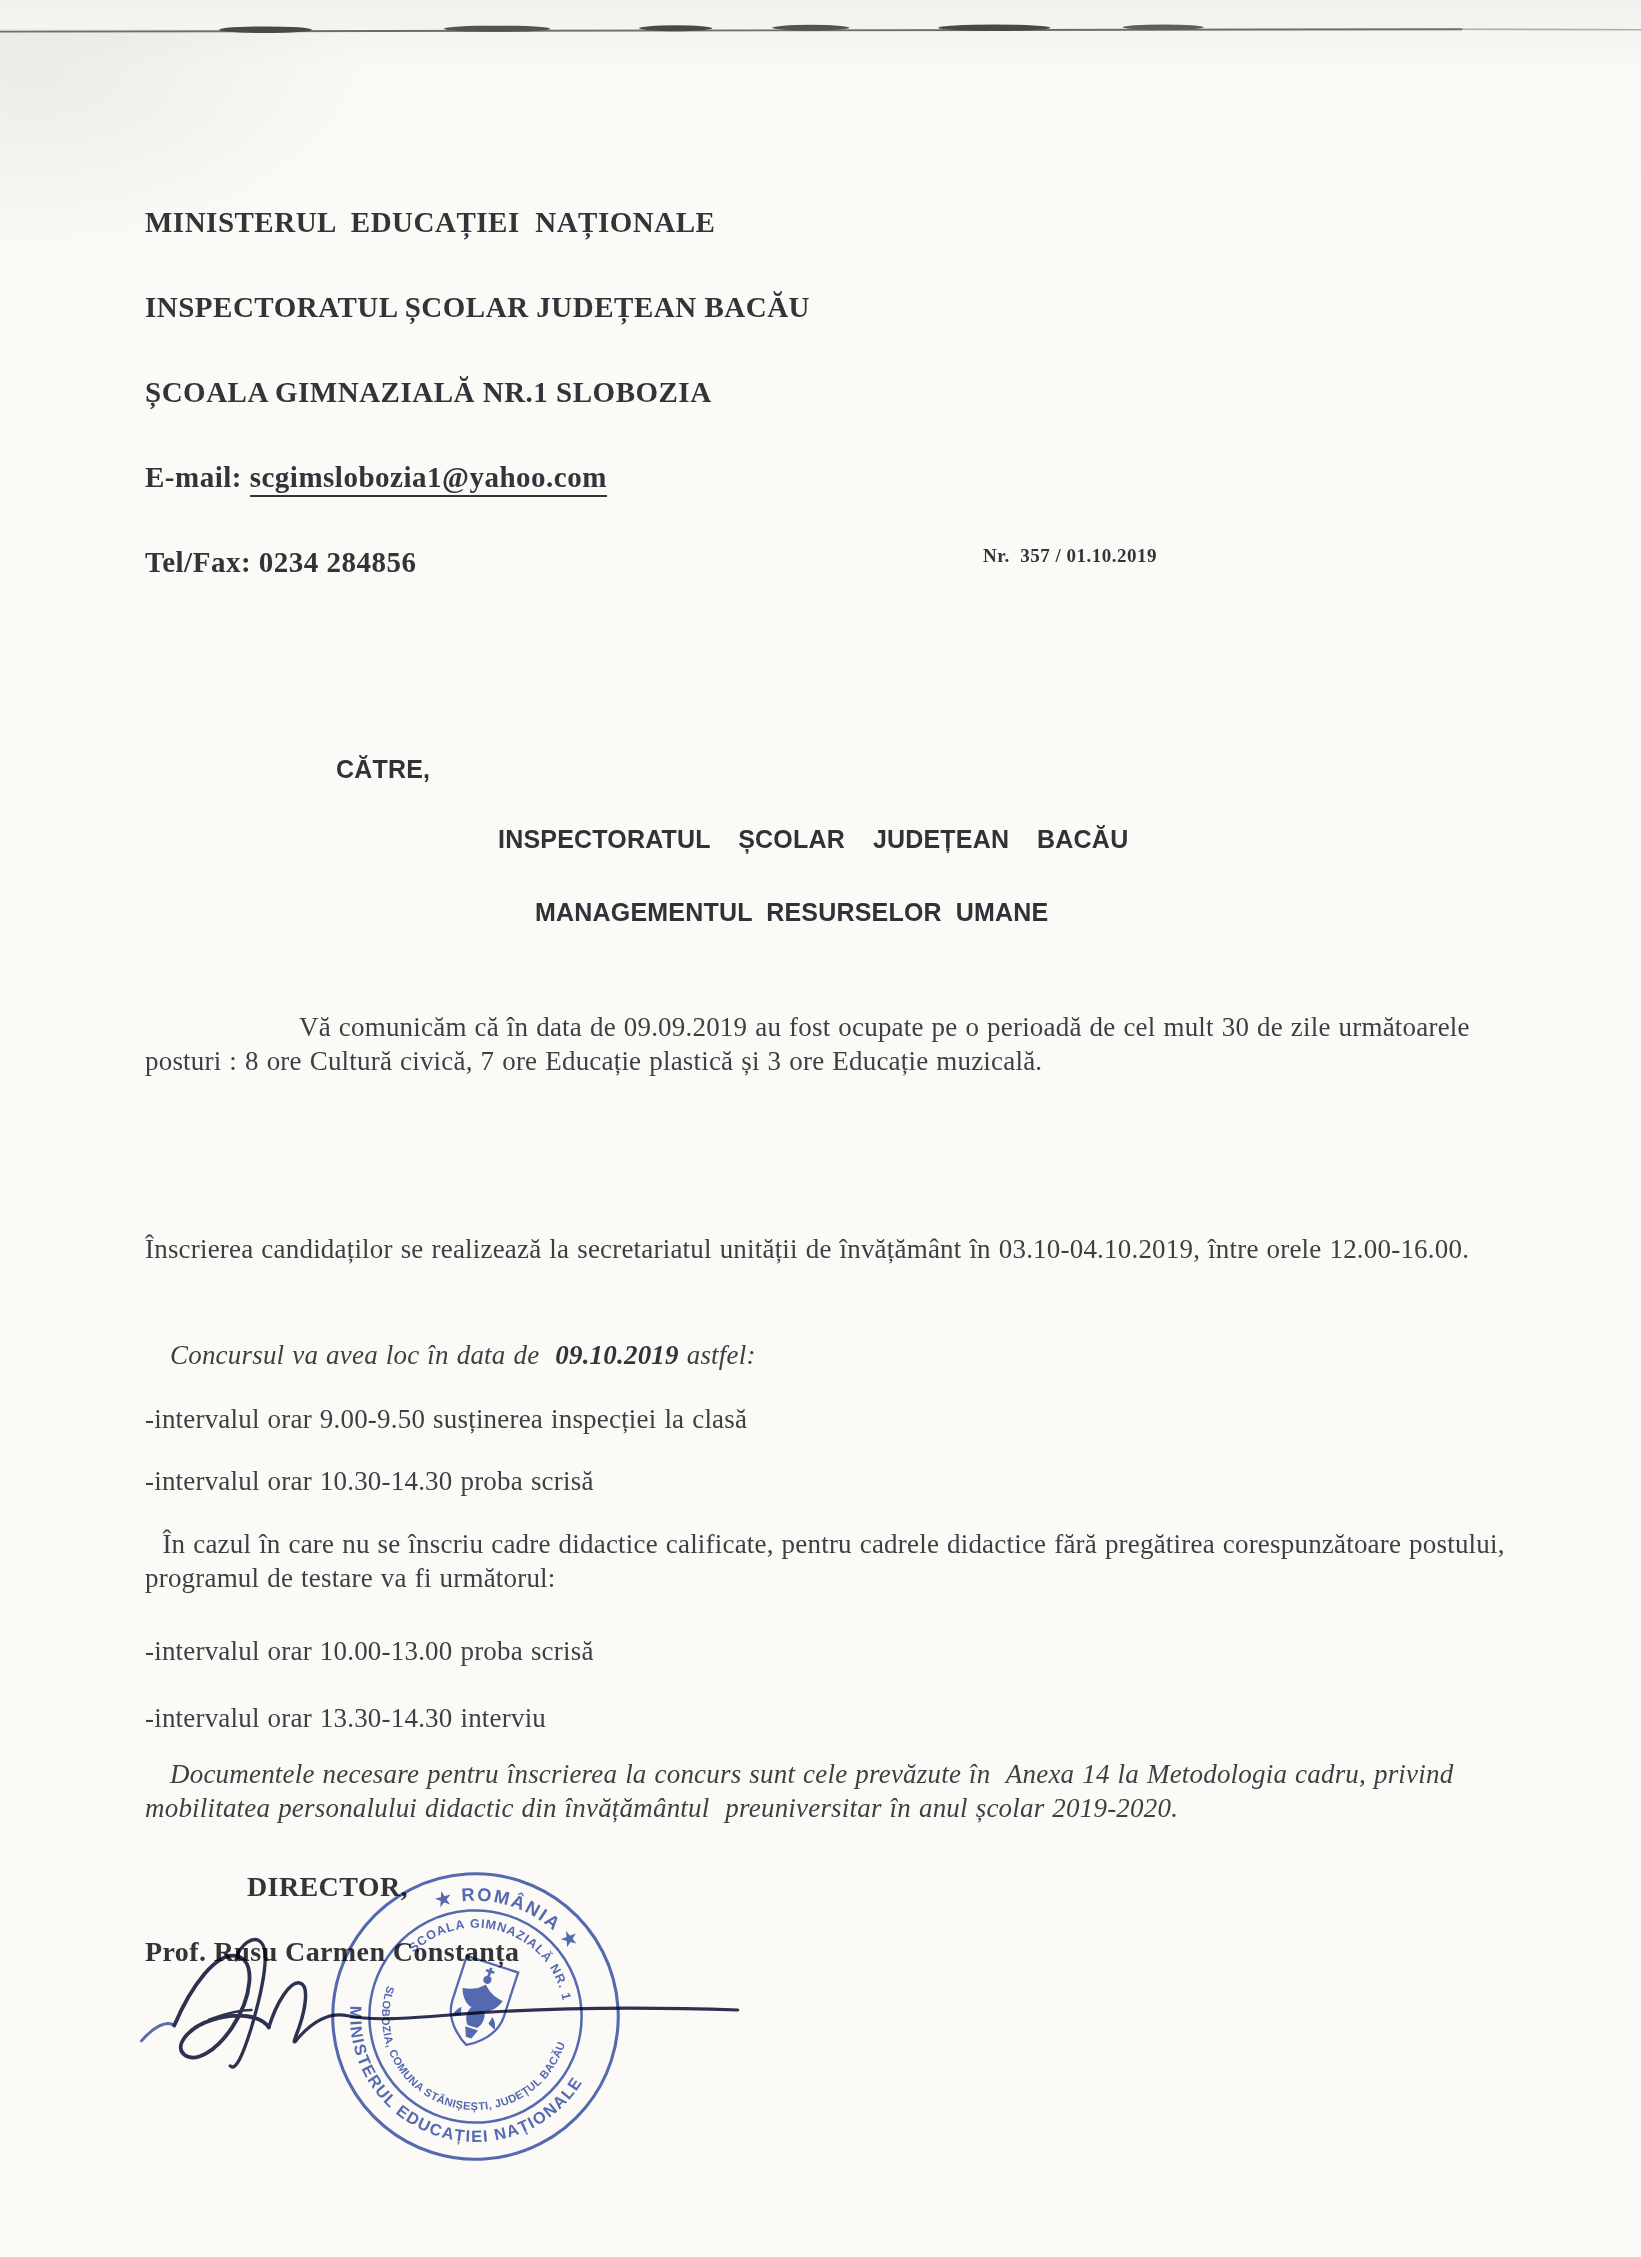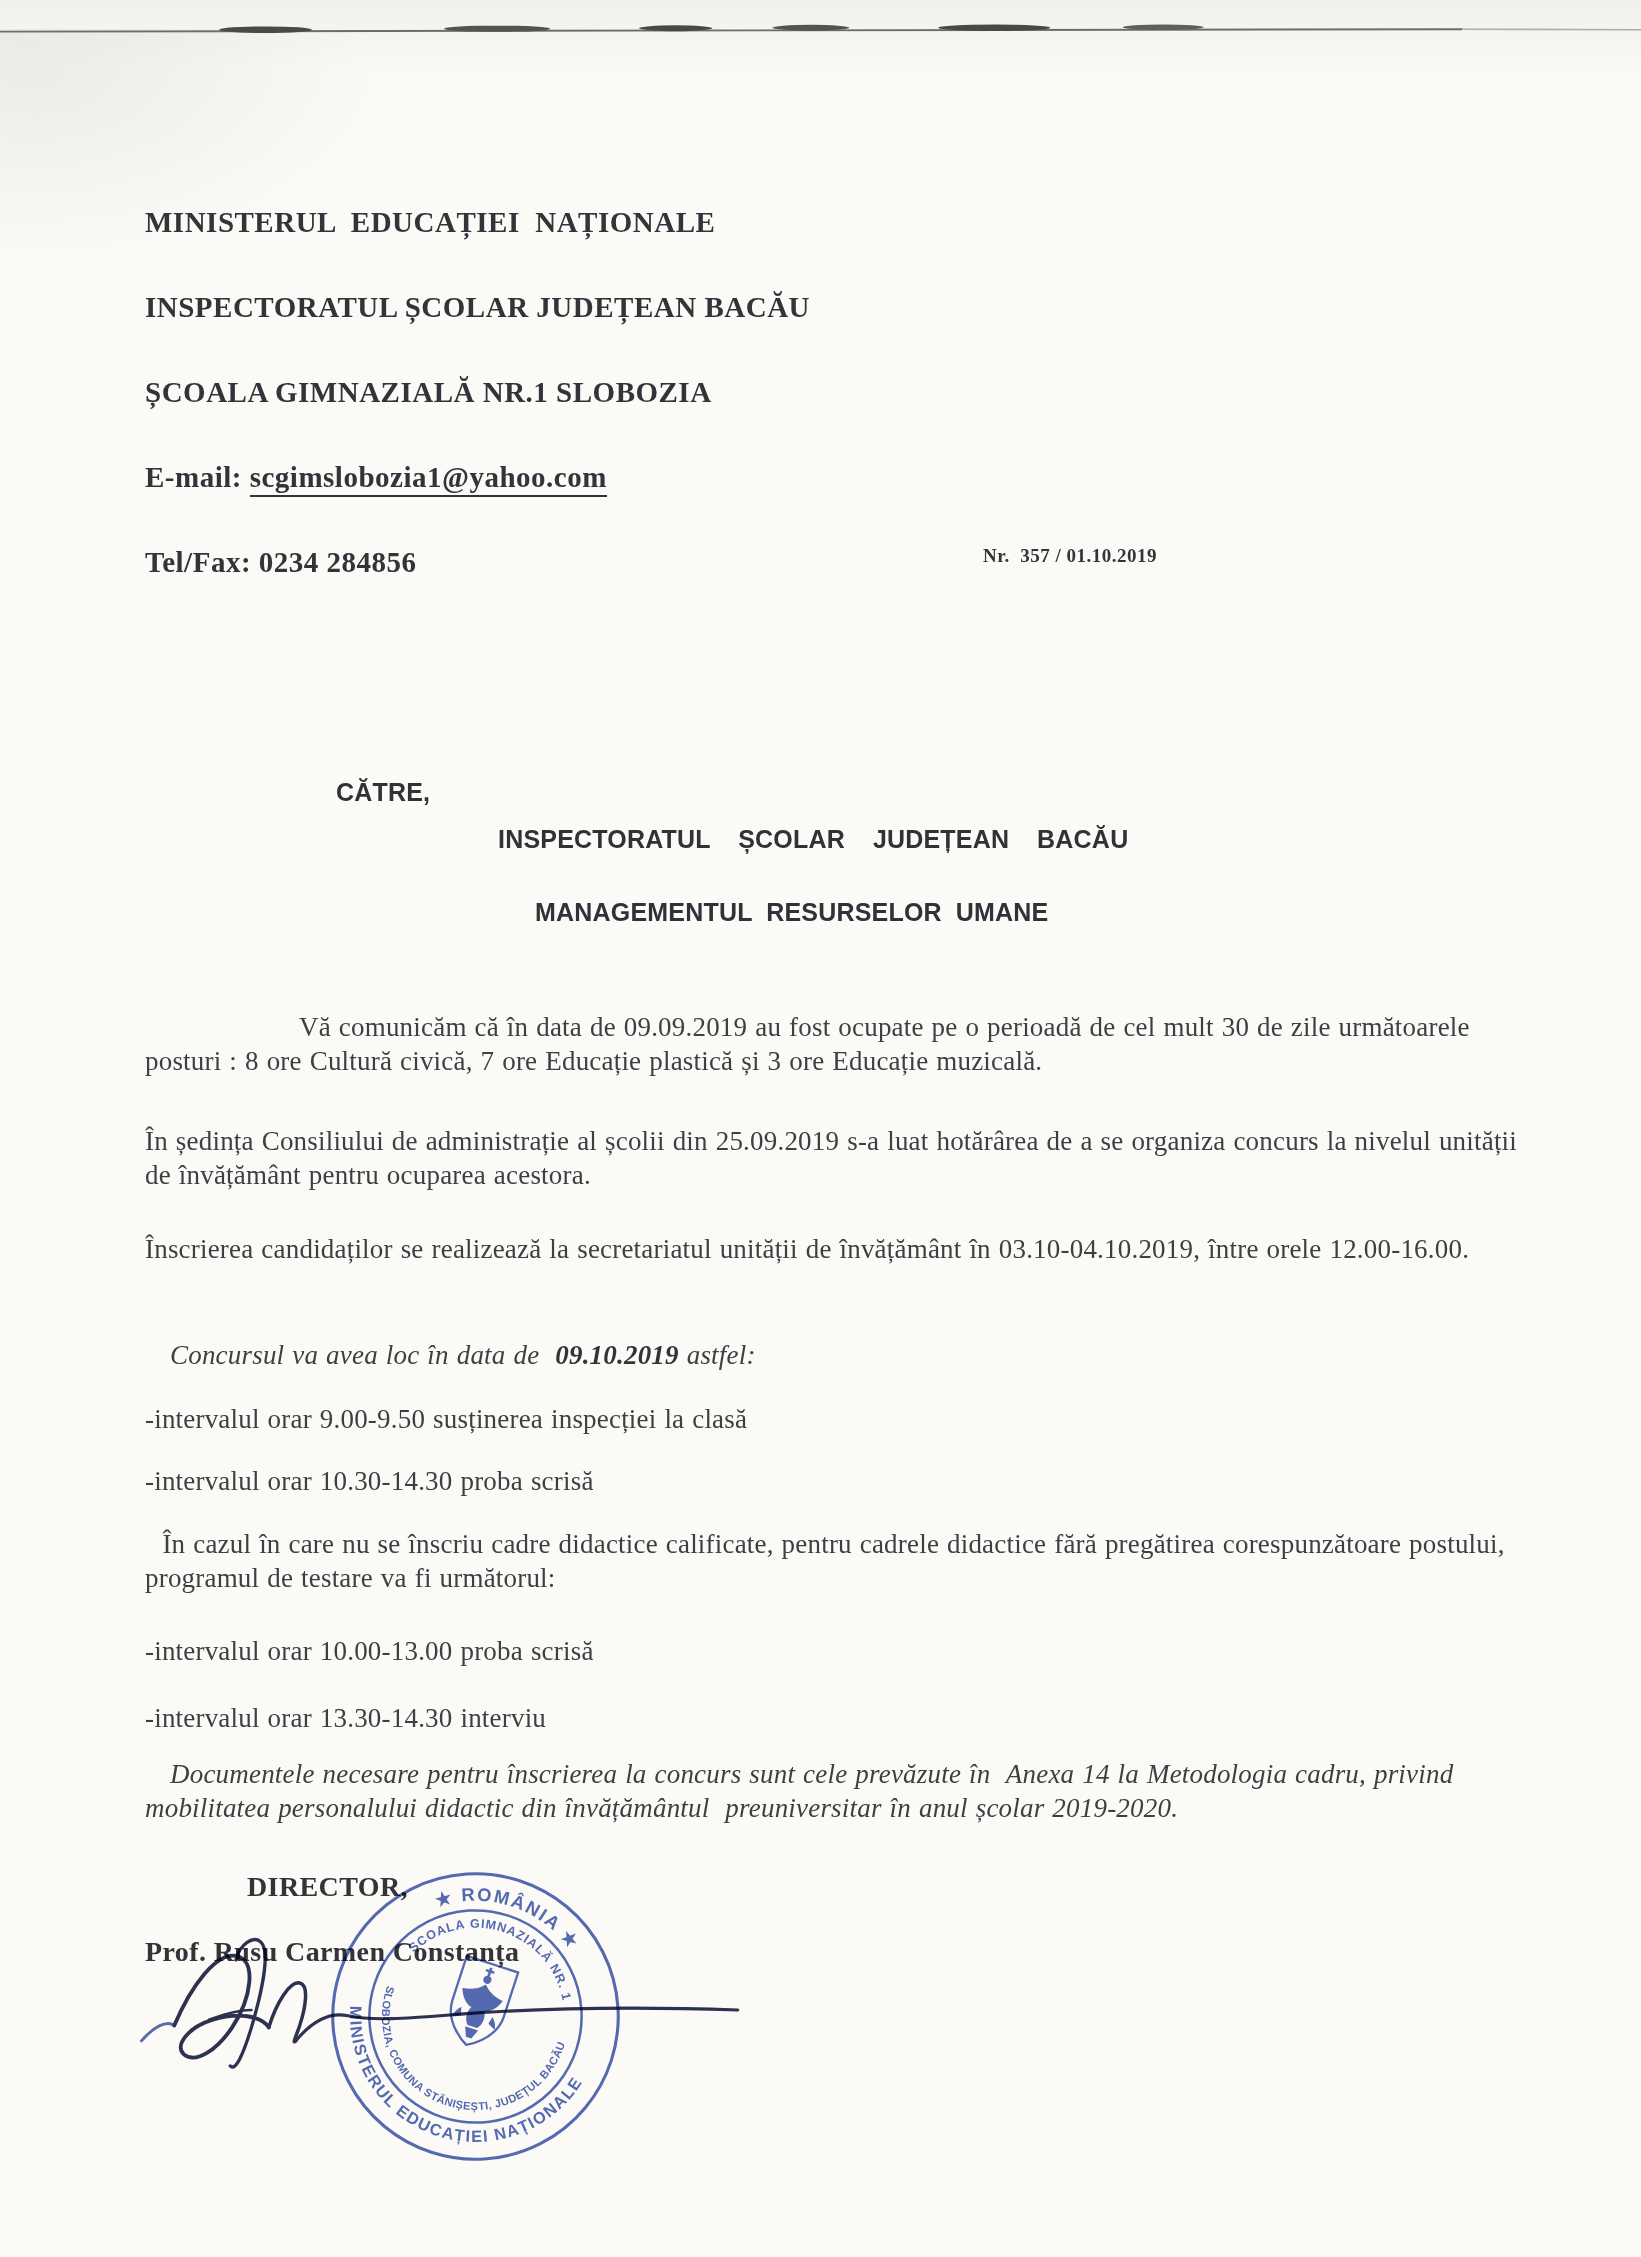--- a/index.html
+++ b/index.html
@@ -84,26 +84,25 @@
   </svg>
   <div class="corner-shade"></div>
 
   <div class="hline" style="top:205px">MINISTERUL  EDUCAȚIEI  NAȚIONALE</div>
   <div class="hline" style="top:290px">INSPECTORATUL ȘCOLAR JUDEȚEAN BACĂU</div>
   <div class="hline" style="top:375px">ȘCOALA GIMNAZIALĂ NR.1 SLOBOZIA</div>
   <div class="hline" style="top:460px"><span>E-mail: </span><span class="uline">scgimslobozia1@yahoo.com</span></div>
   <div class="hline" style="top:545px">Tel/Fax: 0234 284856</div>
   <div class="regno">Nr.  357 / 01.10.2019</div>
 
-  <div class="sans" style="left:336px;top:778px">CĂTRE,</div>
+  <div class="sans" style="left:336px;top:755px">CĂTRE,</div>
   <div class="sans" style="left:498px;top:825px">INSPECTORATUL  ȘCOLAR  JUDEȚEAN  BACĂU</div>
   <div class="sans" style="left:535px;top:898px">MANAGEMENTUL RESURSELOR UMANE</div>
 
   <div class="para ind160" style="top:1010px">Vă comunicăm că în data de 09.09.2019 au fost ocupate pe o perioadă de cel mult 30 de zile următoarele posturi : 8 ore Cultură civică, 7 ore Educație plastică și 3 ore Educație muzicală.</div>
-  <div class="para" style="top:1124px">În ședința Consiliului de administrație al școlii din 25.09.2019 s-a luat hotărârea de a se organiza concurs la nivelul unității de învățământ pentru ocuparea acestora.</div>
   <div class="para" style="top:1232px">Înscrierea candidaților se realizează la secretariatul unității de învățământ în 03.10-04.10.2019, între orele 12.00-16.00.</div>
   <div class="para ind26" style="top:1338px"><span>Concursul va avea loc în data de  </span><span class="bold">09.10.2019</span><span> astfel:</span></div>
   <div class="para" style="top:1402px">-intervalul orar 9.00-9.50 susținerea inspecției la clasă</div>
   <div class="para" style="top:1464px">-intervalul orar 10.30-14.30 proba scrisă</div>
   <div class="para ind18" style="top:1527px">În cazul în care nu se înscriu cadre didactice calificate, pentru cadrele didactice fără pregătirea corespunzătoare postului, programul de testare va fi următorul:</div>
   <div class="para" style="top:1634px">-intervalul orar 10.00-13.00 proba scrisă</div>
   <div class="para" style="top:1701px">-intervalul orar 13.30-14.30 interviu</div>
   <div class="para ind26" style="top:1757px">Documentele necesare pentru înscrierea la concurs sunt cele prevăzute în  Anexa 14 la Metodologia cadru, privind mobilitatea personalului didactic din învățământul  preuniversitar în anul școlar 2019-2020.</div>
 
   <div class="closing-title">DIRECTOR,</div>

